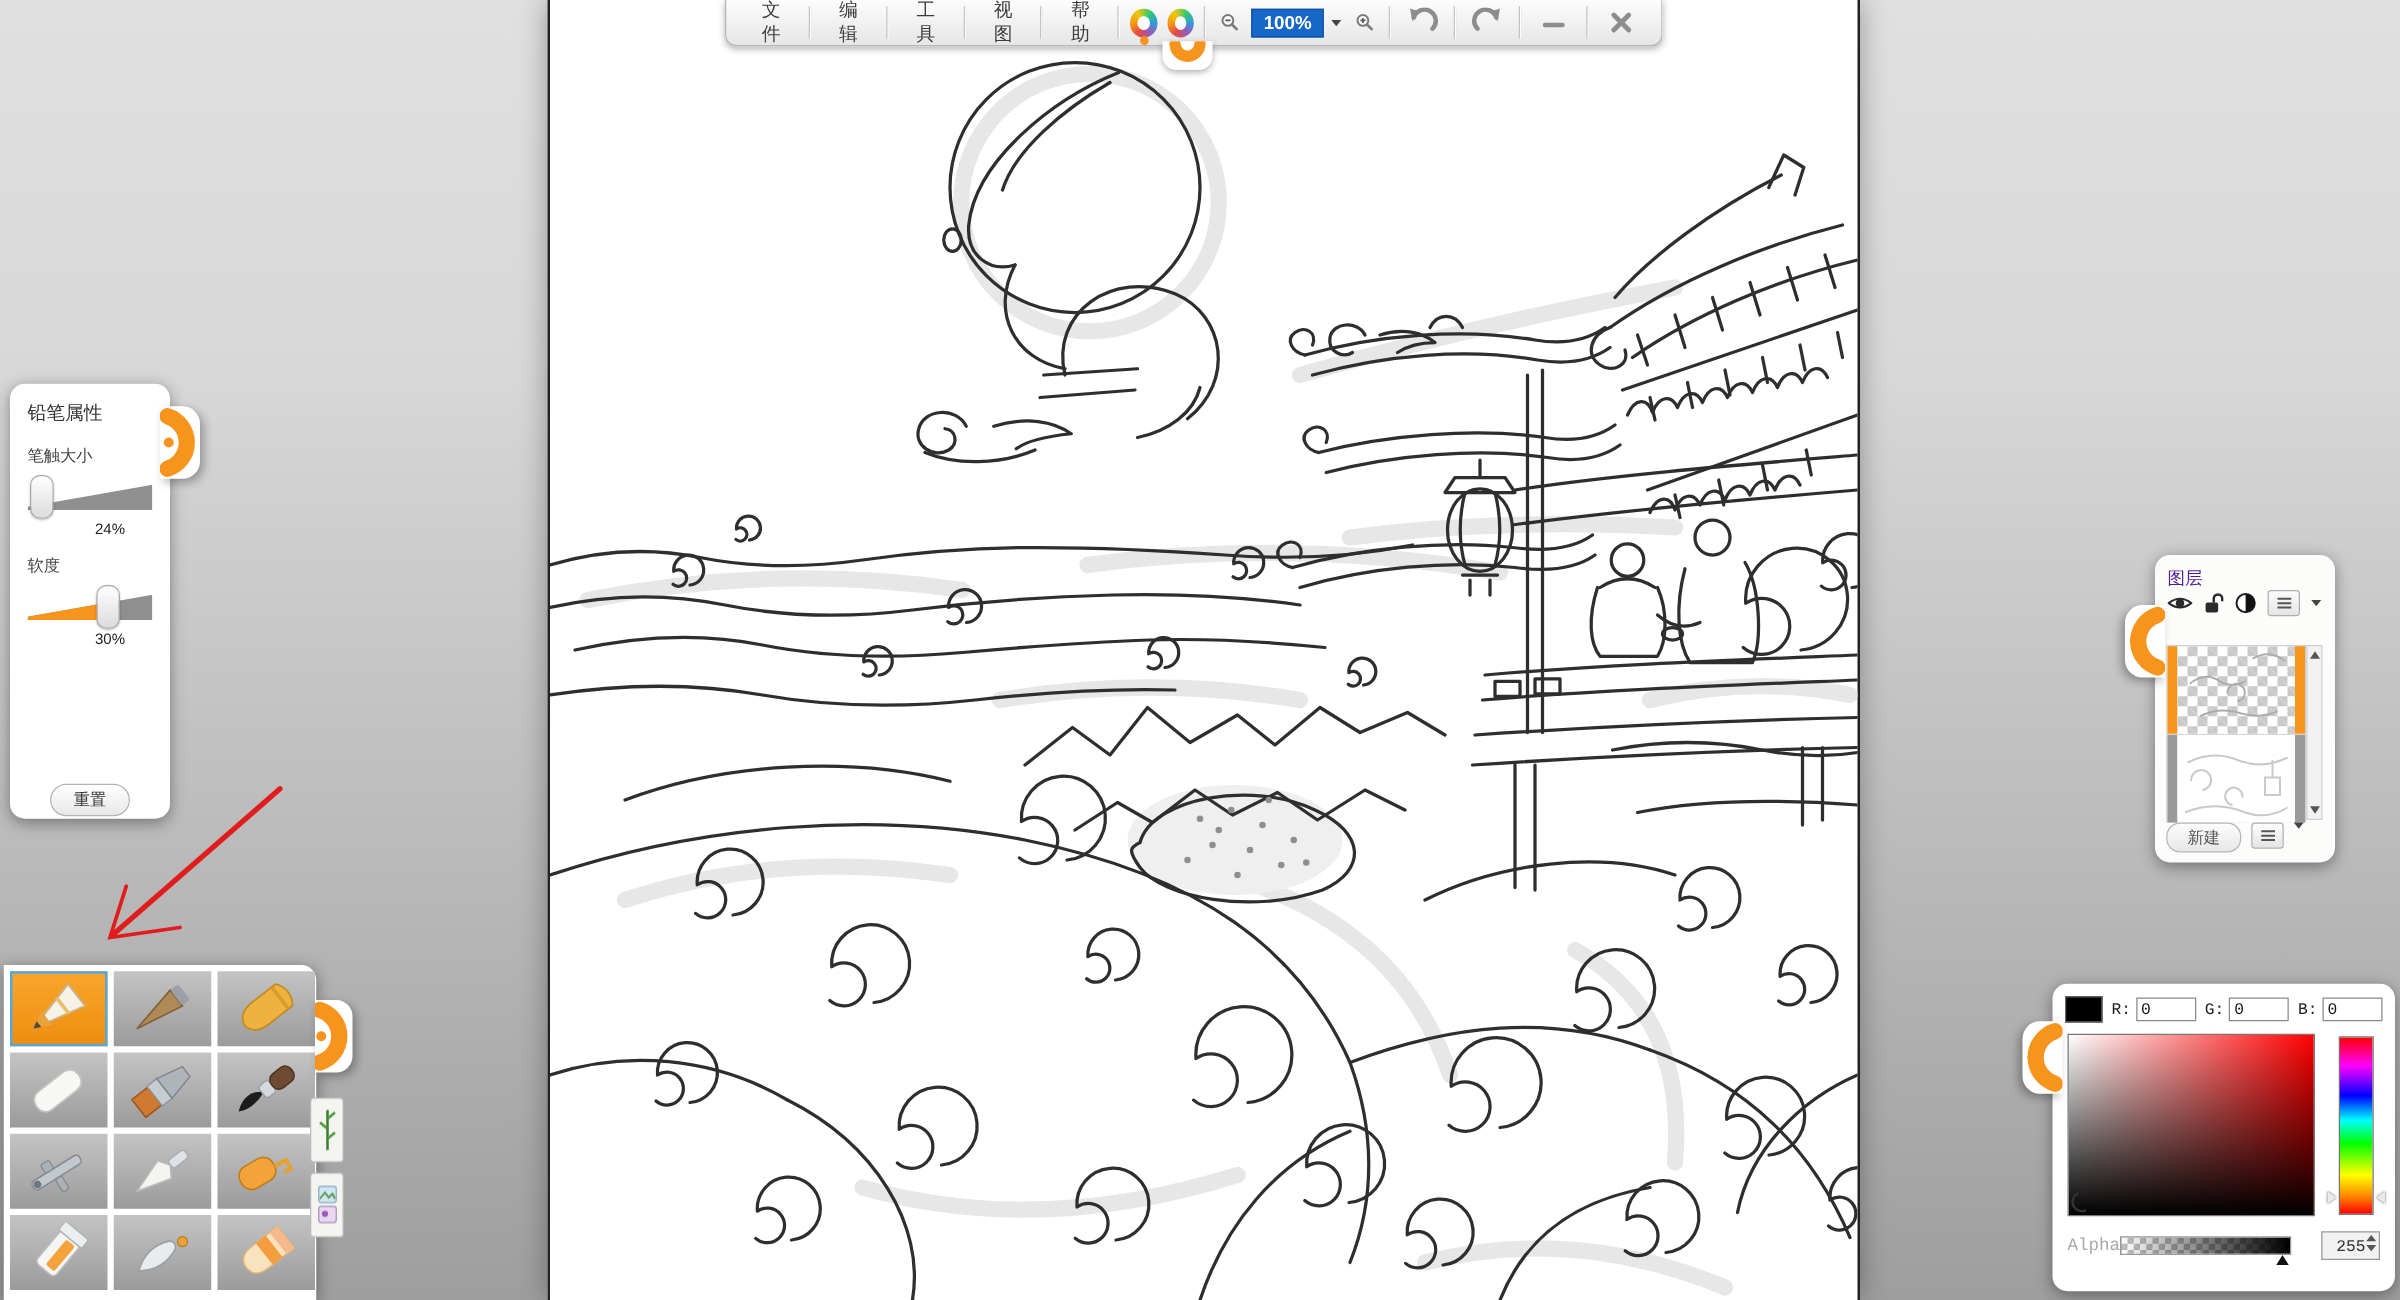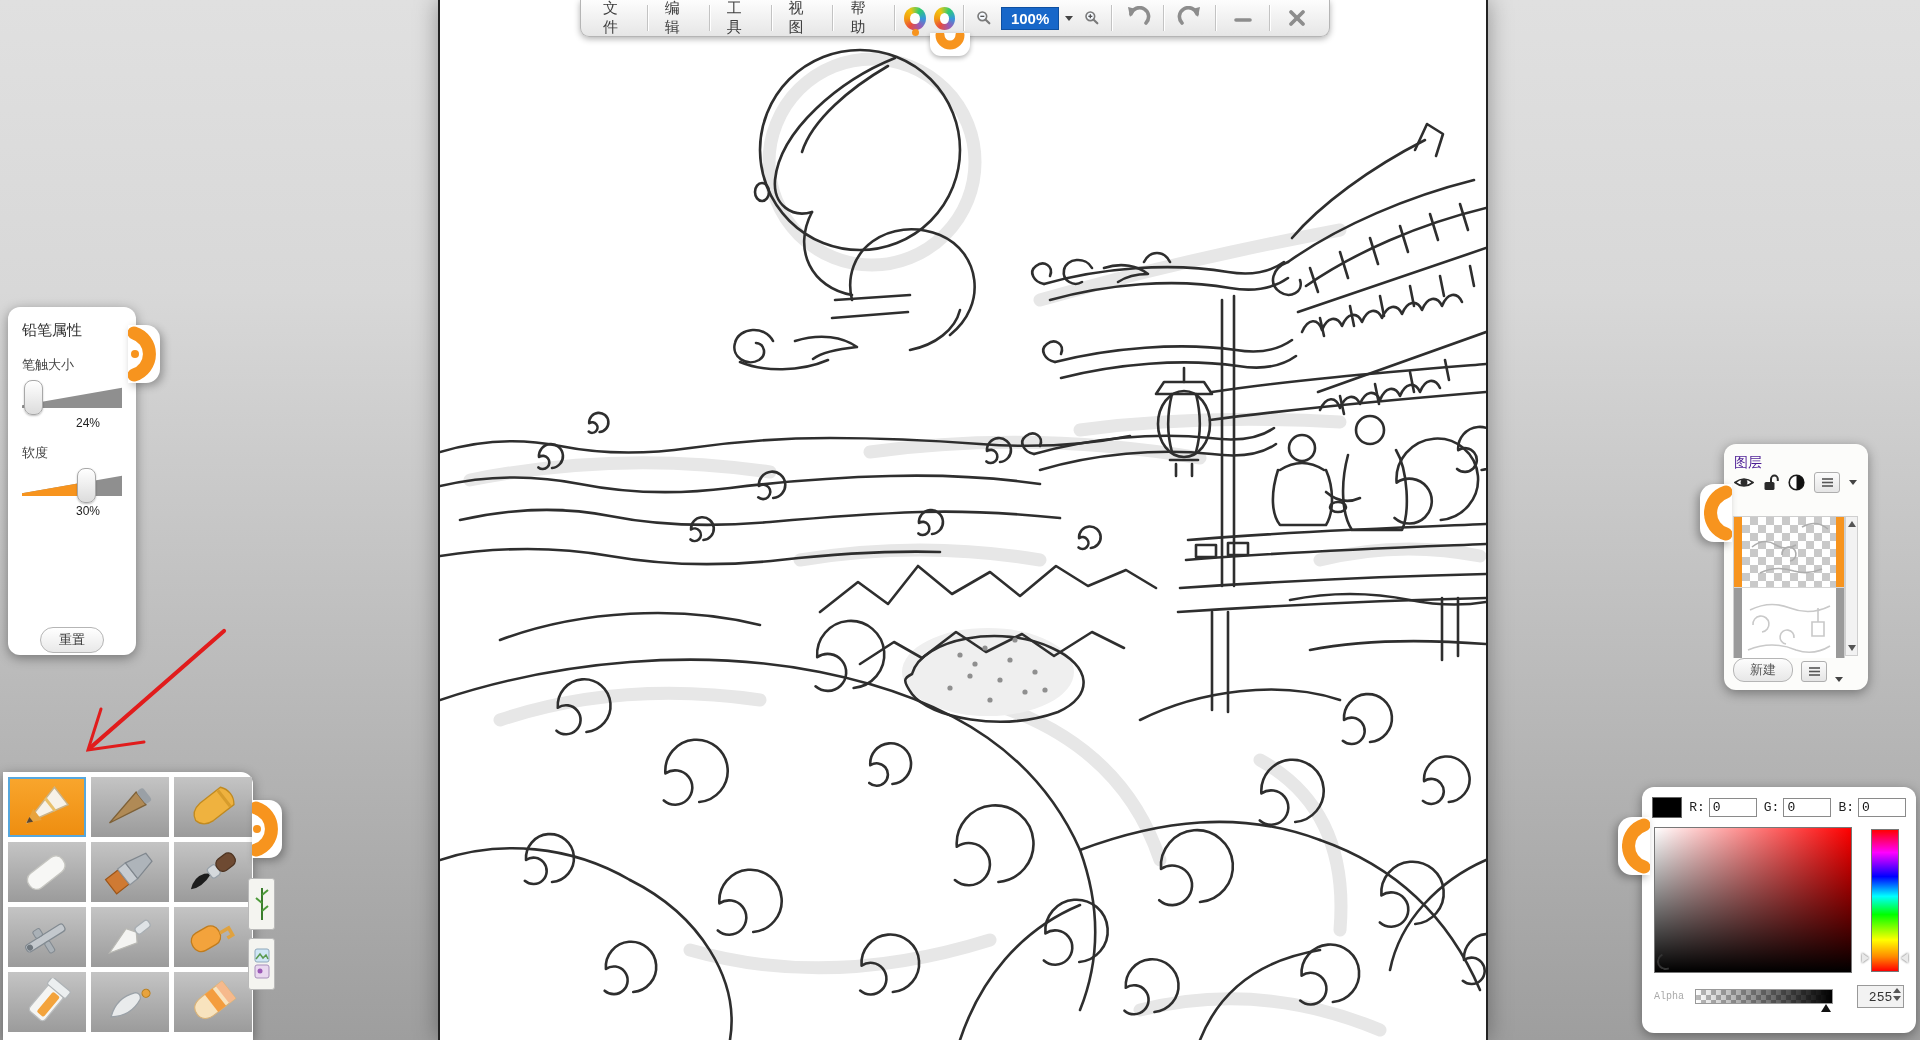--- a/index.html
+++ b/index.html
@@ -9,21 +9,21 @@
   
   .canvas{position:absolute;left:438px;top:0;width:1046px;height:1040px;background:#fff;
     border-left:2px solid #222;border-right:2px solid #222;box-shadow:0 0 22px rgba(0,0,0,.35);}
   .canvas svg{display:block;width:100%;height:100%;}
   .ink{stroke:#2e2e2e;stroke-width:2.6;fill:none;stroke-linecap:round;stroke-linejoin:round;}
   .wash{stroke:#e7e7e7;stroke-width:13;fill:none;stroke-linecap:round;}
   
   .toolbar{position:absolute;left:580px;top:0;width:750px;height:37px;
     background:linear-gradient(#fdfdfd,#e6e6e6);border:1px solid #b5b5b5;border-top:none;
     border-radius:0 0 9px 9px;box-shadow:0 2px 6px rgba(0,0,0,.3);
-    display:flex;align-items:center;padding:0 10px;box-sizing:border-box;}
+    display:flex;align-items:center;padding:0 10px;box-sizing:border-box;text-align:center;}
   .tb-btn{height:29px;border-radius:4px;display:flex;align-items:center;justify-content:center;
     color:#3d3d3d;font-size:15px;padding:0 12px;cursor:default;}
   .tb-sep{width:1px;height:26px;background:#c3c3c3;border-right:1px solid #fff;margin:0 4px;}
   .rb{width:23px;height:23px;border-radius:50%;position:relative;margin:0 4px;
     background:conic-gradient(from 210deg,#e84c3d,#f39c12,#f1c40f,#2ecc71,#3498db,#9b59b6,#e84c3d);}
   .rb::after{content:"";position:absolute;inset:6px;background:#fdfdfd;border-radius:50%;}
   .rb .dot{position:absolute;left:8px;bottom:-6px;width:7px;height:7px;border-radius:50%;background:#f7941e;}
   .zoombox{background:#1767c9;border:1px solid #0d4fa0;color:#fff;font-weight:bold;
     font-size:15px;padding:2px 9px;margin:0 2px;}
   .caret{width:0;height:0;border-left:4px solid transparent;border-right:4px solid transparent;
@@ -74,42 +74,42 @@
   .ly-thumb{flex:1;position:relative;overflow:hidden;}
   .checker{background-color:#fff;
     background-image:linear-gradient(45deg,#c9c9c9 25%,transparent 25%,transparent 75%,#c9c9c9 75%),
       linear-gradient(45deg,#c9c9c9 25%,transparent 25%,transparent 75%,#c9c9c9 75%);
     background-size:16px 16px;background-position:0 0,8px 8px;}
   .ly-scroll{position:absolute;left:121px;top:72px;width:13px;height:140px;background:#f2f2f2;
     border:1px solid #cfcfcf;box-sizing:border-box;}
   .chev{position:absolute;left:2px;width:0;height:0;border-left:4px solid transparent;border-right:4px solid transparent;}
   .chev.up{top:4px;border-bottom:6px solid #555;}
   .chev.dn{bottom:4px;border-top:6px solid #555;}
-  .ly-bottom{position:absolute;left:9px;bottom:8px;width:126px;display:flex;align-items:flex-end;gap:8px;}
+  .ly-bottom{position:absolute;left:9px;bottom:8px;width:126px;display:flex;align-items:flex-start;gap:8px;}
   .new-btn{padding:2px 16px;font-size:13px;color:#555;border:1px solid #b5b5b5;border-radius:11px;
     background:linear-gradient(#fdfdfd,#e7e7e7);}
   
   .colorp{left:1642px;top:787px;width:274px;height:246px;}
   .cp-in{position:relative;height:100%;box-sizing:border-box;padding:10px 10px;}
   .cp-row1{display:flex;align-items:center;gap:4px;}
   .swatch{width:46px;height:19px;border:1px solid #666;}
   .cp-lab{font-family:"Liberation Mono",monospace;font-size:13px;color:#222;margin-left:3px;}
   .cp-input{width:40px;height:17px;border:1px solid #8a8a8a;font-family:"Liberation Mono",monospace;
     font-size:13px;padding:0 3px;background:#fff;color:#111;}
   .sv{position:absolute;left:12px;top:40px;width:196px;height:144px;border:1px solid #777;
     background:linear-gradient(to bottom,rgba(0,0,0,0),#000),linear-gradient(to right,#fff,#f00);}
   .sv-cursor{position:absolute;left:2px;bottom:2px;width:13px;height:13px;border:2px solid #333;
     border-radius:50%;border-right-color:transparent;border-top-color:transparent;transform:rotate(20deg);}
   .hue{position:absolute;left:229px;top:42px;width:26px;height:141px;border:1px solid #777;
     background:linear-gradient(180deg,#f00 0%,#f0f 16%,#00f 33%,#0ff 47%,#0f0 60%,#ff0 78%,#f80 90%,#f00 100%);}
   .hmark{position:absolute;width:0;height:0;}
   .hmark.left{left:-10px;bottom:8px;border-top:5px solid transparent;border-bottom:5px solid transparent;border-left:7px solid #e9e9e9;filter:drop-shadow(0 0 1px #555);}
   .hmark.right{right:-10px;bottom:8px;border-top:5px solid transparent;border-bottom:5px solid transparent;border-right:7px solid #e9e9e9;filter:drop-shadow(0 0 1px #555);}
   .alpha-row{position:absolute;left:12px;top:198px;width:250px;display:flex;align-items:center;}
-  .alpha-lab{font-family:"Liberation Mono",monospace;font-size:10px;color:#a9a9a9;width:44px;}
+  .alpha-lab{font-family:"Liberation Mono",monospace;font-size:14px;color:#a9a9a9;width:44px;}
   .alpha-slider{position:relative;width:146px;height:13px;border:1px solid #999;
     background-color:#fff;
     background-image:linear-gradient(to right,rgba(0,0,0,0),#000),
       linear-gradient(45deg,#bbb 25%,transparent 25%,transparent 75%,#bbb 75%),
       linear-gradient(45deg,#bbb 25%,transparent 25%,transparent 75%,#bbb 75%);
     background-size:100% 100%,10px 10px,10px 10px;background-position:0 0,0 0,5px 5px;}
   .alpha-thumb{position:absolute;right:1px;bottom:-9px;width:0;height:0;
     border-left:5px solid transparent;border-right:5px solid transparent;border-bottom:8px solid #111;}
   .spinner{margin-left:24px;position:relative;width:48px;height:21px;border:1px solid #999;background:#f2f2f2;}
   .spinner input{position:absolute;left:0;top:0;width:32px;height:100%;border:none;background:transparent;

